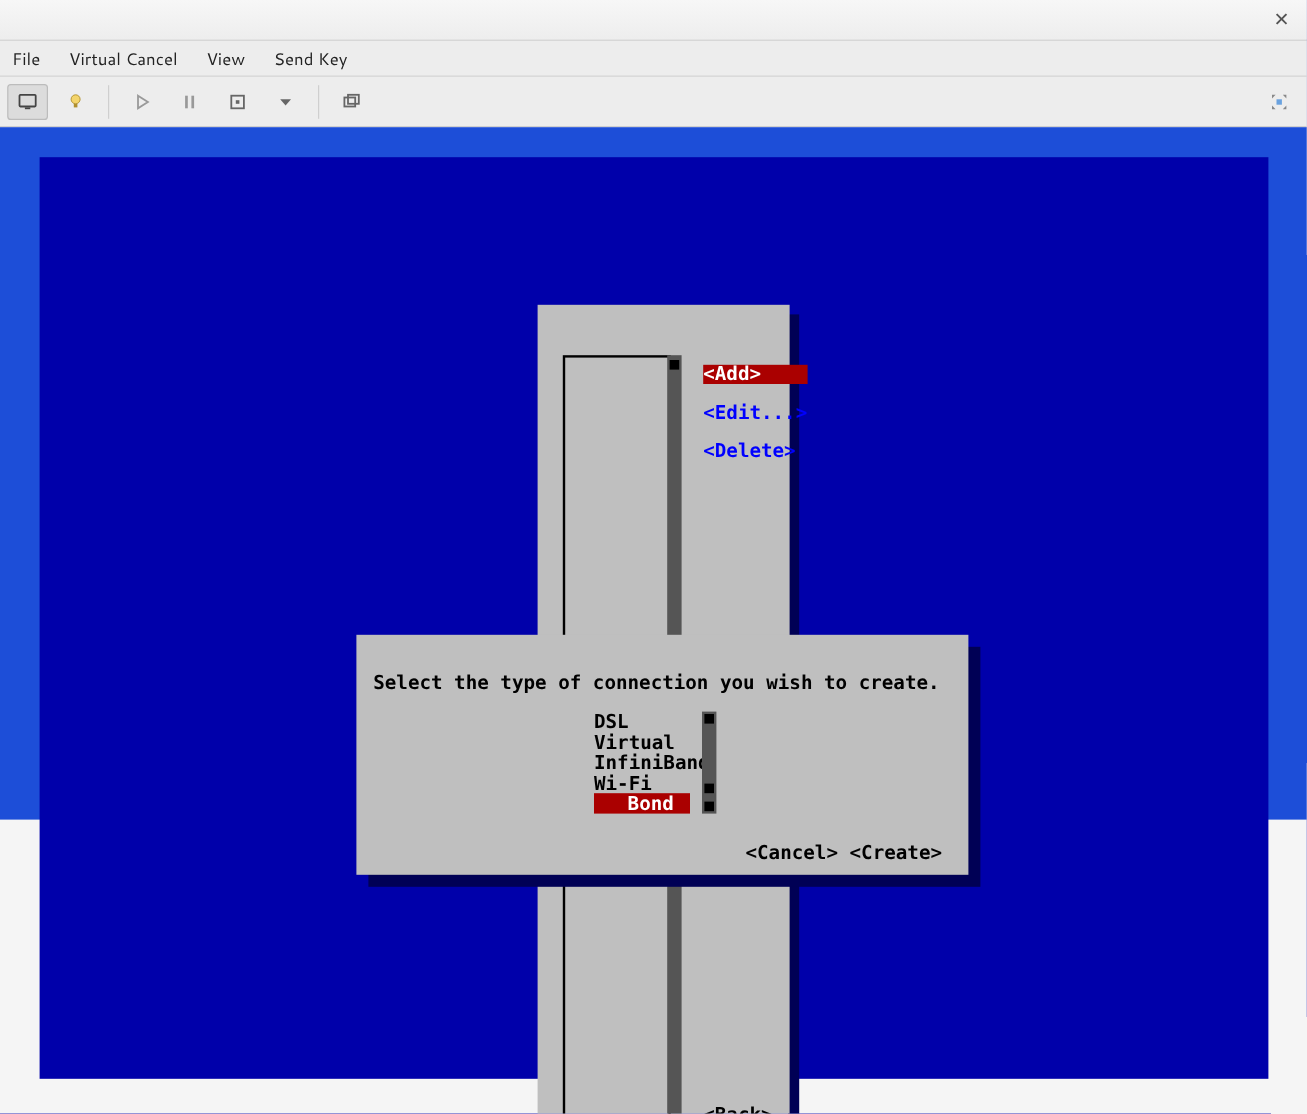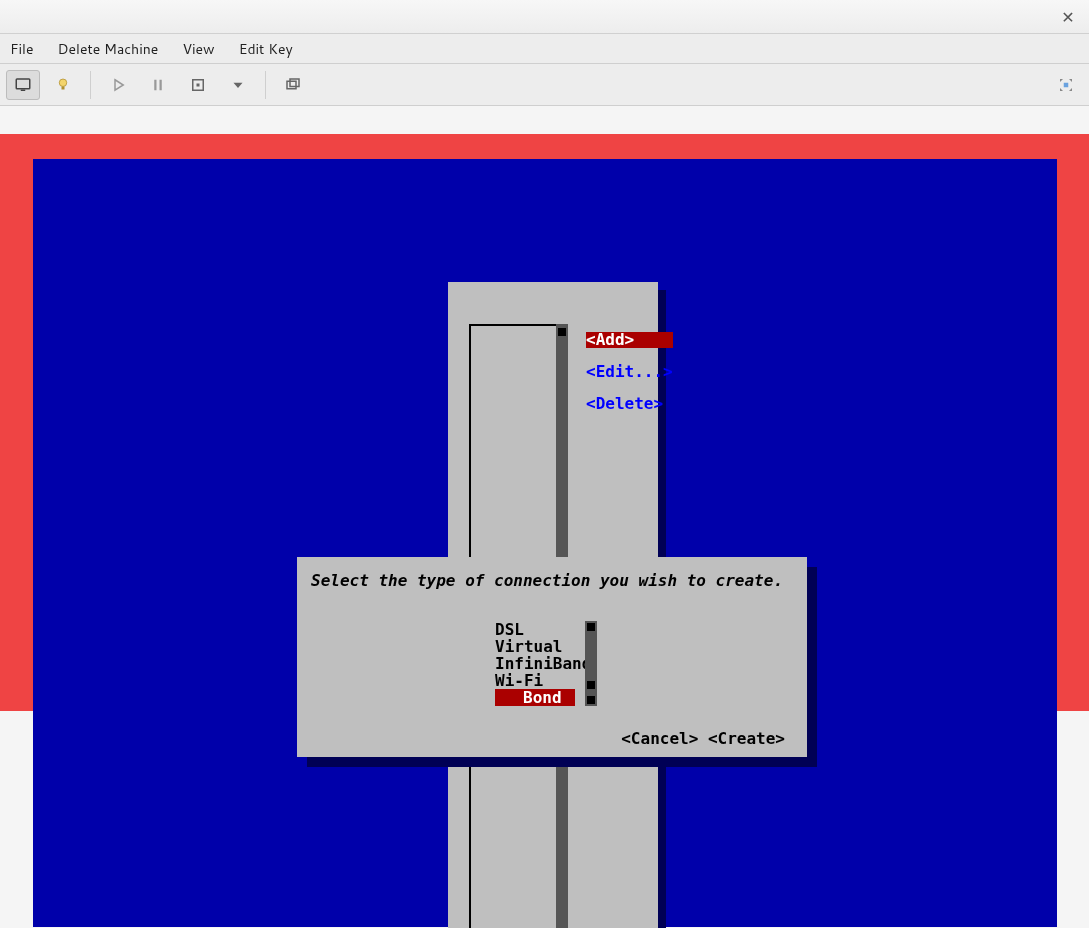--- a/index.html
+++ b/index.html
@@ -74,23 +74,22 @@
   .tb-btn.active {
     border: 1px solid #bcbcbc;
     background: #dcdcdc;
   }
   .tb-btn svg { width: 18px; height: 18px; }
   .tb-spacer { flex: 1; }
 
   .vm-screen {
     width: 1089px;
     height: 577px;
-    background: #ef4444;
+    background: #1d4ed8;
     position: relative;
-    margin-top: 28px;
   }
   .blue-bg {
     position: absolute;
     left: 33px; top: 25px;
     width: 1024px;
     height: 768px;
     background: #0000aa;
   }
 
   .tui-font {
@@ -155,23 +154,22 @@
     background: #bfbfbf;
     box-shadow: 10px 10px 0 #000055;
   }
   .dlg-title-line {
     position:absolute; top:2px; left:0; right:0;
     display:flex; align-items:center;
   }
   .dlg-hr { flex:1; height:2px; background:#000; }
   .dlg-title { color:#aa0000; padding:0 4px 0 6px; background:#bfbfbf; white-space:nowrap; }
   .dlg-prompt {
-    position:absolute; top:16px; left:14px; color:#000;
-    white-space:nowrap;
-    font-style:italic;
+    position:absolute; top:32px; left:14px; color:#000;
+    white-space:nowrap;
   }
   .type-list {
     position:absolute; top:64px; left:198px;
     color:#000;
   }
   .type-row { width: 80px; text-align:left; white-space:nowrap; height:17px; line-height:17px; }
   .type-row.sel { background:#aa0000; color:#ffffff; padding-right:30px;padding-left:28px; }
   .type-scrollbar {
     position:absolute; top:64px; left:288px;
     width:12px; height:85px; background:#555;
@@ -186,23 +184,23 @@
 </style>
 </head>
 <body>
 
 <div class="titlebar">
   <span class="close">✕</span>
 </div>
 
 <div class="menubar">
   <span>File</span>
-  <span>Delete Machine</span>
+  <span>Virtual Cancel</span>
   <span>View</span>
-  <span>Edit Key</span>
+  <span>Send Key</span>
 </div>
 
 <div class="toolbar">
   <div class="tb-btn active">
     <svg viewBox="0 0 24 24">
         <rect x="3" y="4" width="18" height="13" rx="1" fill="none" stroke="#444" stroke-width="2"></rect>
         <rect x="9" y="18" width="6" height="2" fill="#444"></rect>
       </svg>
   </div>
   <div class="tb-btn">

